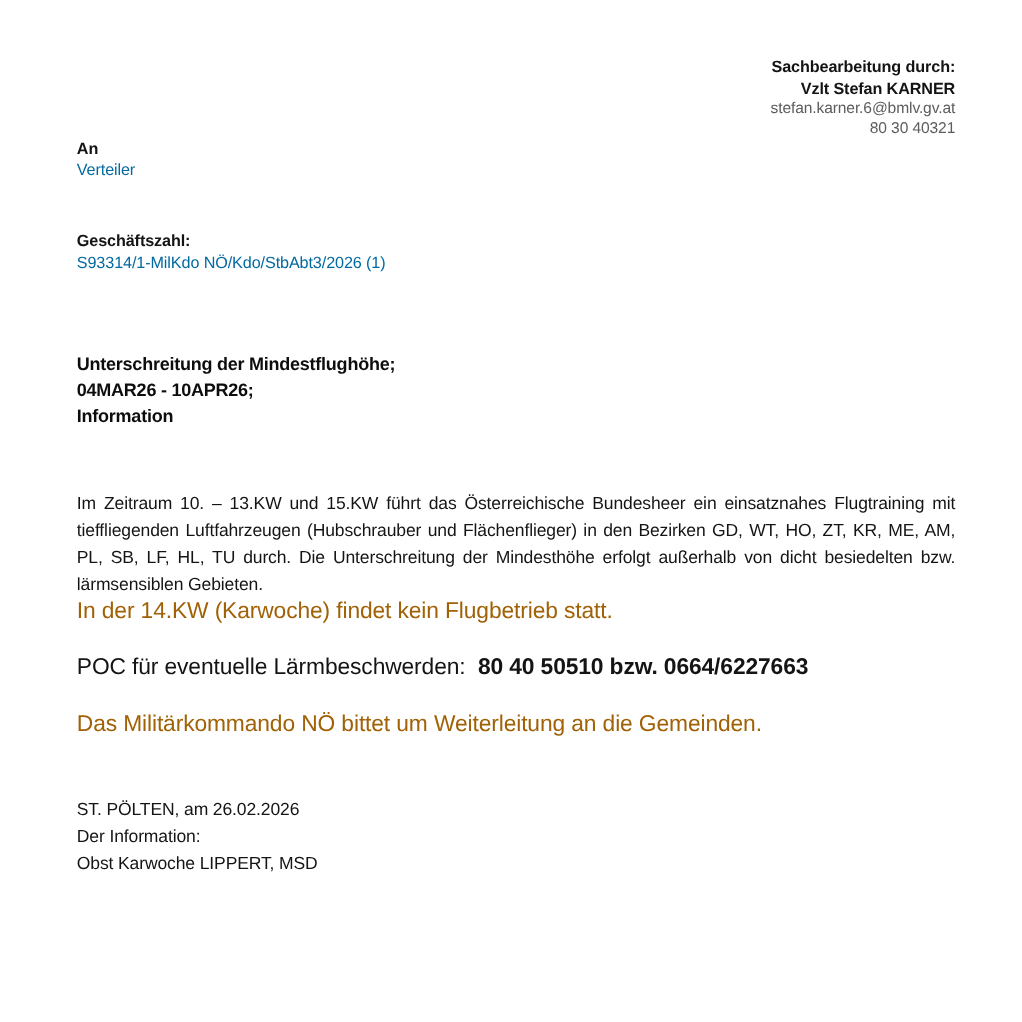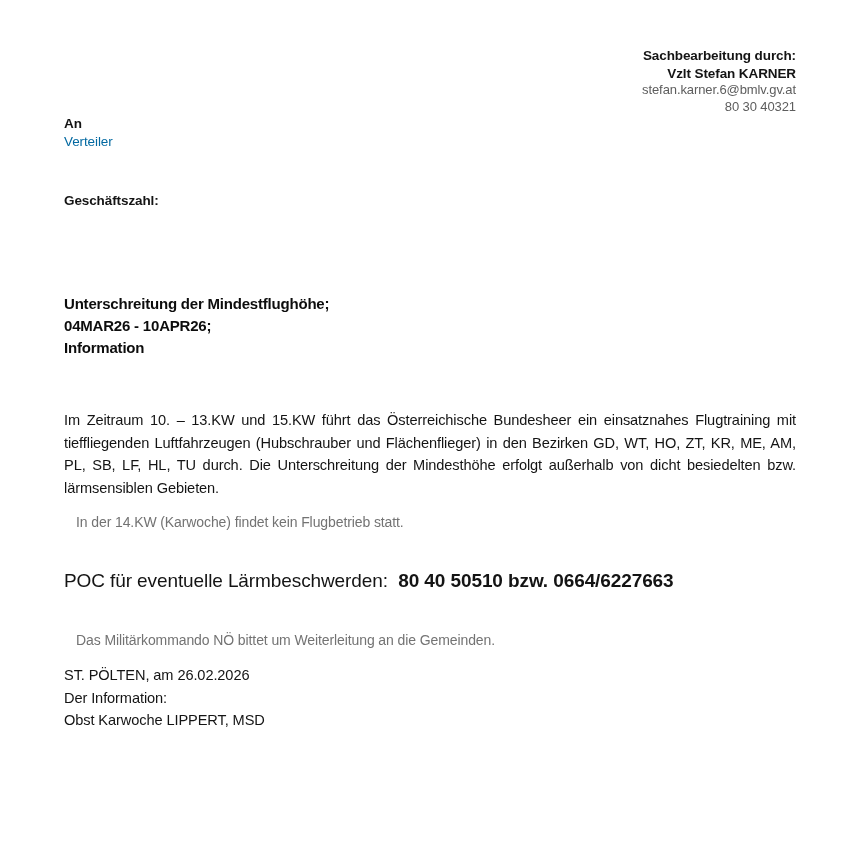--- a/index.html
+++ b/index.html
@@ -98,24 +98,24 @@
   .para-justified {
     font-size: 14.6px;
     line-height: 22.6px;
     color: #141414;
     text-align: justify;
     text-justify: inter-word;
     margin: 0;
     letter-spacing: -0.1px;
   }
   .para-plain {
-    font-size: 14px;
+    font-size: 19px;
     line-height: 22.6px;
-    color: #737373;
-    margin: 12px;
+    color: #a16207;
+    margin: 0;
     letter-spacing: -0.1px;
   }
   .gap-md { height: 24px; }
 
   .poc-line {
     font-size: 19px;
     line-height: 22.6px;
     color: #141414;
     letter-spacing: -0.1px;
     white-space: nowrap;
@@ -150,20 +150,21 @@
     <div class="contact-soft">80 30 40321</div>
   </div>
 
   <div class="addr-block">
     <div class="label-strong">An</div>
     <div class="label-soft">Verteiler</div>
   </div>
 
   <div class="ref-block">
     <div class="label-strong">Geschäftszahl:</div>
+    <div class="label-soft">S93314/1-MilKdo NÖ/Kdo/StbAbt3/2026 (1)</div>
   </div>
 
   <div class="title-block">
     <div class="title-line">Unterschreitung der Mindestflughöhe;</div>
     <div class="title-line">04MAR26 - 10APR26;</div>
     <div class="title-line">Information</div>
   </div>
 
   <div class="body-block">
     <p class="para-justified">Im Zeitraum 10. – 13.KW und 15.KW führt das Österreichische Bundesheer ein einsatznahes Flugtraining mit tieffliegenden Luftfahrzeugen (Hubschrauber und Flächenflieger) in den Bezirken GD, WT, HO, ZT, KR, ME, AM, PL, SB, LF, HL, TU durch. Die Unterschreitung der Mindesthöhe erfolgt außerhalb von dicht besiedelten bzw. lärmsensiblen Gebieten.</p>

